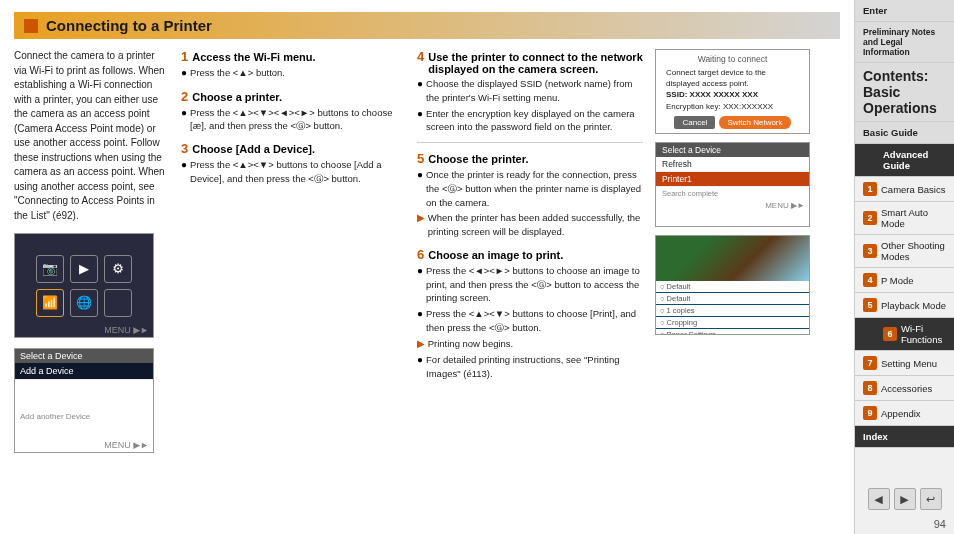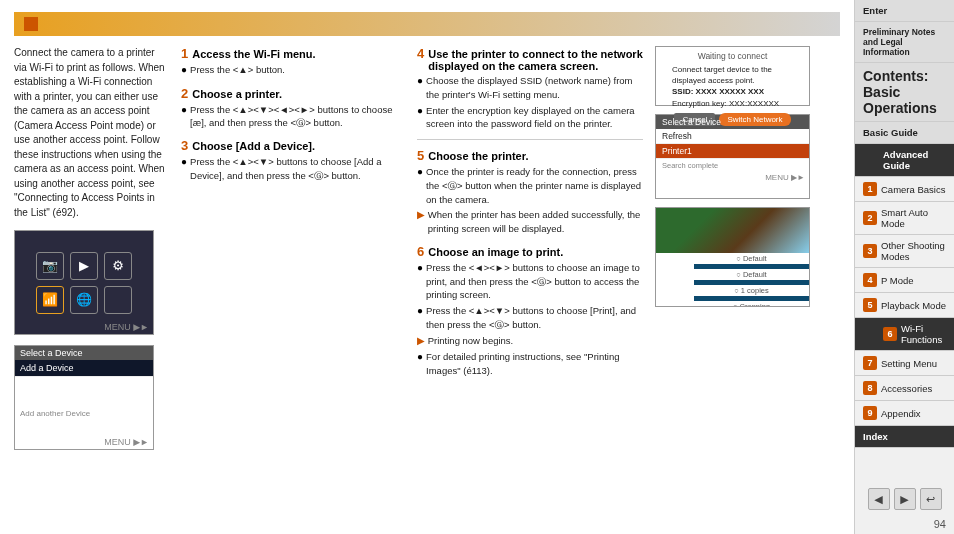--- a/index.html
+++ b/index.html
@@ -180,25 +180,25 @@
     }
     .step-heading {
       display: flex;
       align-items: baseline;
       margin-bottom: 2px;
     }
 
     
     .waiting-screen {
       width: 155px;
-      height: 60px;
+      height: 85px;
       background: #fff;
       border: 1px solid #999;
       margin-bottom: 8px;
-      padding: 4px 16px;
+      padding: 4px 10px;
     }
     .ws-title {
       font-size: 8.5px;
       color: #555;
       text-align: center;
       margin-bottom: 3px;
     }
     .ws-body {
       font-size: 8px;
       color: #222;
@@ -277,25 +277,24 @@
       height: 45px;
       background: linear-gradient(135deg, #2d6a2d 30%, #5a3a1a 60%, #87CEEB 100%);
       position: relative;
     }
     .ps-rows {
       font-size: 7.5px;
       color: #222;
     }
     .ps-row {
       display: flex;
-      justify-content: center;
+      justify-content: flex-start;
       padding: 1px 4px;
-      border-bottom: 5px solid #0c4a6e;
-      align-items: center;
-      margin-left: 38px;
+      border-bottom: 1px solid #0c4a6e;
+      align-items: center;
     }
     .ps-row .label {
       color: #555;
     }
     .ps-row .value {
       color: #222;
     }
 
     .divider-line {
       border: none;
@@ -399,20 +398,21 @@
       flex: 1;
     }
   </style>
 </head>
 <body>
 
 <div class="main-content">
 
   <div class="page-title-bar">
     <div class="title-accent"></div>
+    <span class="page-title-text">Connecting to a Printer</span>
   </div>
 
   <div class="content-area">
 
     <div class="left-col">
       <p class="intro-text">Connect the camera to a printer via Wi-Fi to print as follows.
 When establishing a Wi-Fi connection with a printer, you can either use the camera as an access point (Camera Access Point mode) or use another access point.
 Follow these instructions when using the camera as an access point. When using another access point, see "Connecting to Access Points in the List" (é92).</p>
 
       <div class="screen-mockup main-camera">

